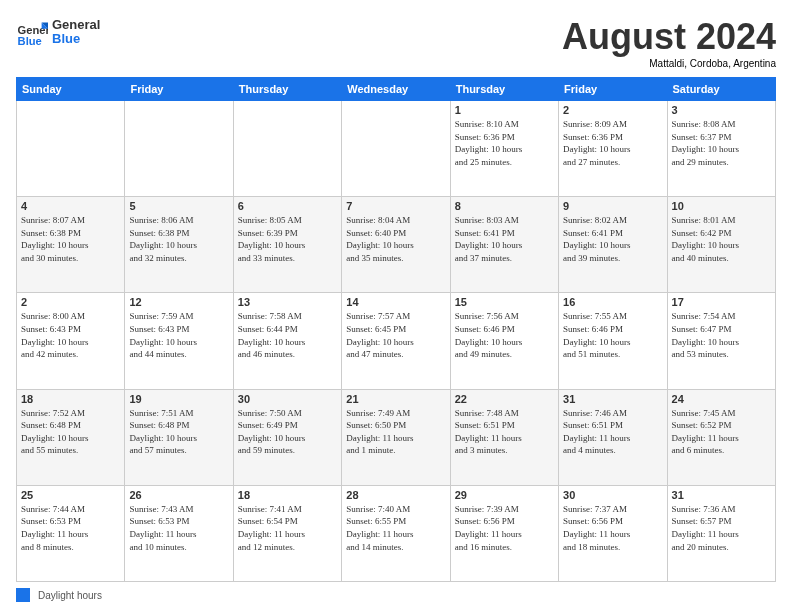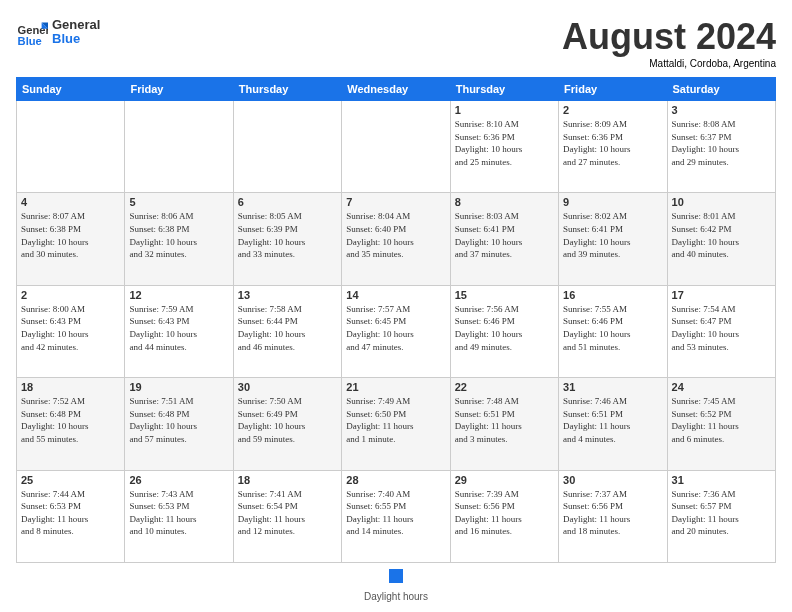--- a/index.html
+++ b/index.html
@@ -92,21 +92,20 @@
     .empty-cell {
       background: #fff !important;
     }
     .footer {
       margin-top: 6px;
       display: flex;
       align-items: center;
       gap: 8px;
       font-size: 10px;
       color: #555;
-      flex-direction: column;
     }
     .legend-box {
       width: 14px;
       height: 14px;
       background: #1a73e8;
       display: inline-block;
     }
   </style>
 </head>
 <body>

